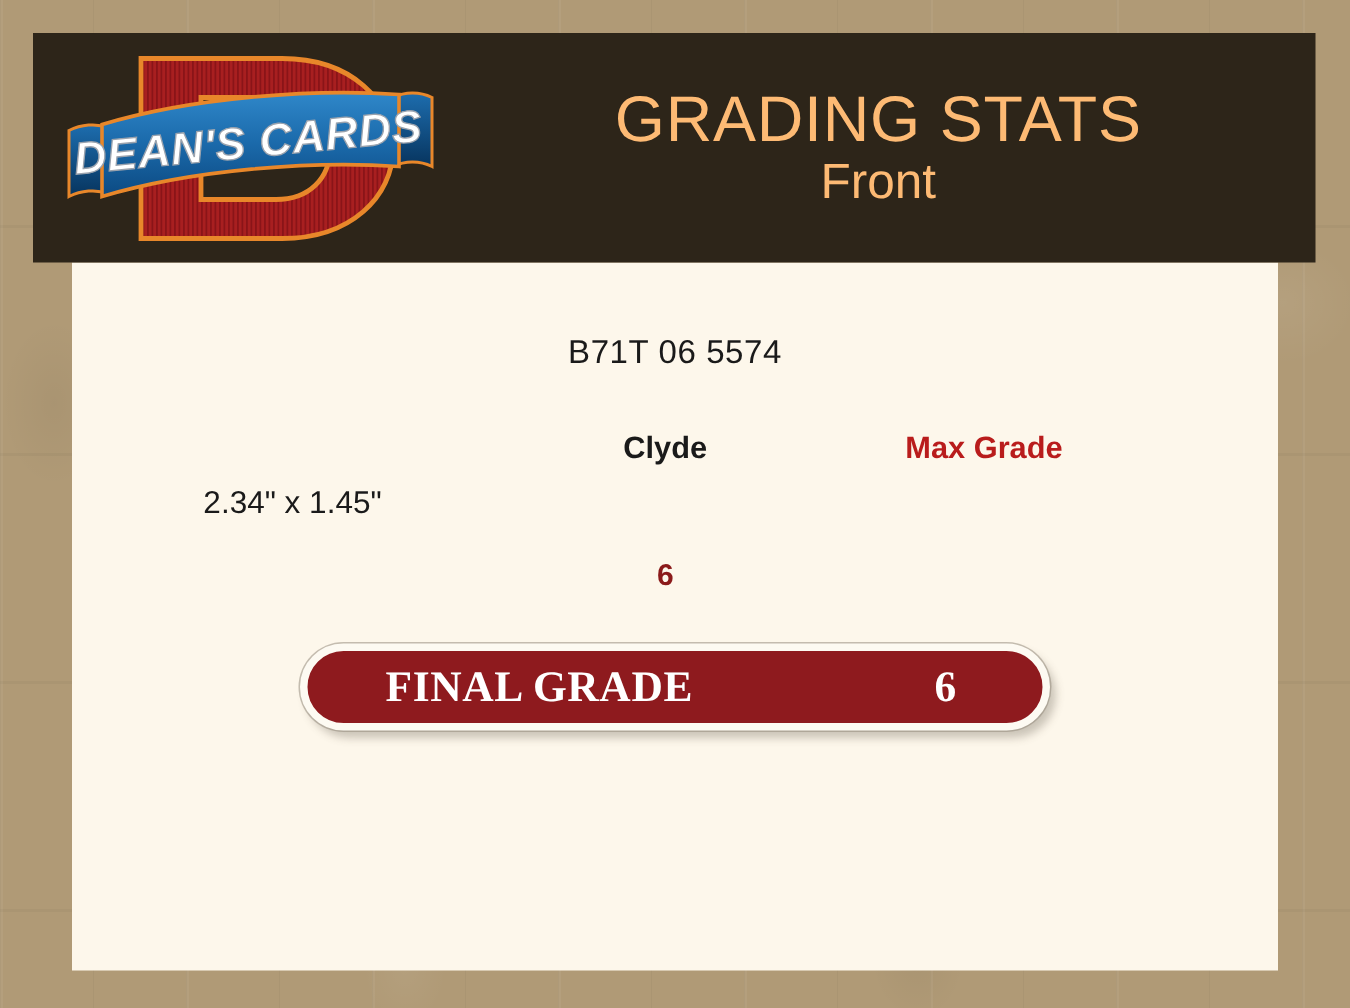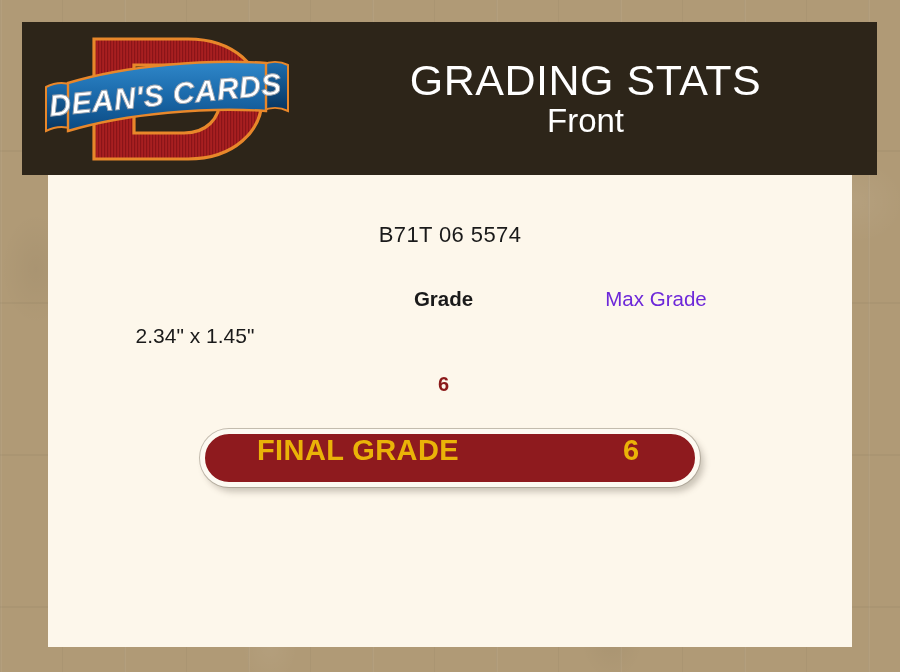--- a/index.html
+++ b/index.html
@@ -61,21 +61,21 @@
     flex: 0 0 256px;
     margin-left: 16px;
   }
 
   .logo svg { display: block; width: 100%; height: 100%; }
 
   
   .header-titles {
     flex: 1 1 auto;
     text-align: center;
-    color: #ffffff;
+    color: #fdba74;
     line-height: 1.06;
   }
 
   .header-title {
     font-size: 43px;
     font-weight: 400;
     letter-spacing: 0.5px;
   }
 
   .header-subtitle {
@@ -148,21 +148,21 @@
   }
 
   .col-value.bold { font-weight: bold; font-size: 20.5px; }
 
   .col-max {
     font-size: 20.5px;
     text-align: center;
     white-space: nowrap;
   }
 
-  .col-max.bold { font-weight: normal; color: #6d28d9; }
+  .col-max.bold { font-weight: bold; color: #b91c1c; }
 
   .col-max.grade-num {
     font-weight: bold;
     color: #8b1a1a;
     font-size: 20px;
   }
 
   .spacer-row { height: 10px; }
 
   
@@ -176,22 +176,23 @@
     position: relative;
     width: 500px;
     height: 58px;
     background: #8e1a1e;
     border-radius: 30px;
     border: 5px solid #fdfaf2;
     box-shadow:
       0 0 0 1px rgba(150,140,125,0.55),
       4px 5px 6px rgba(90,80,65,0.30);
     display: flex;
-    align-items: flex-start;
-    color: #eab308;
+    align-items: center;
+    color: #ffffff;
+    font-family: Liberation Serif, serif;
   }
 
   .final-label {
     font-size: 29px;
     font-weight: bold;
     letter-spacing: 0.4px;
     margin-left: 52px;
   }
 
   .final-value {
@@ -251,21 +252,21 @@
 
   <div class="card-title">
   </div>
 
   <div class="card-serial">B71T 06 5574</div>
 
   <div class="stats">
 
     <div class="stats-row header-row">
       <div class="col-label"></div>
-      <div class="col-value bold">Grade</div>
+      <div class="col-value bold">Clyde</div>
       <div class="col-max bold">Max Grade</div>
     </div>
 
     <div class="stats-row">
       <div class="col-value">2.34" x 1.45"</div>
       <div class="col-max"></div>
     </div>
 
     <div class="spacer-row"></div>
 

